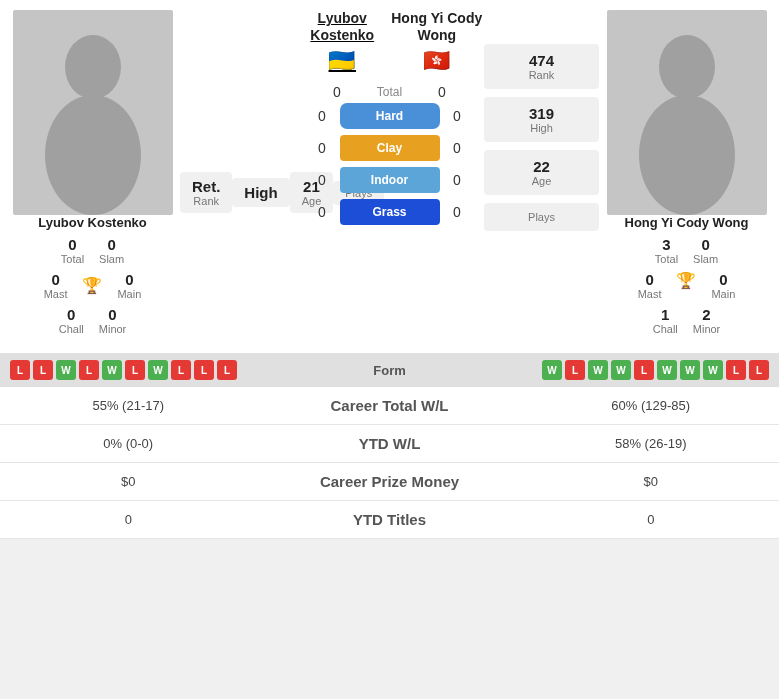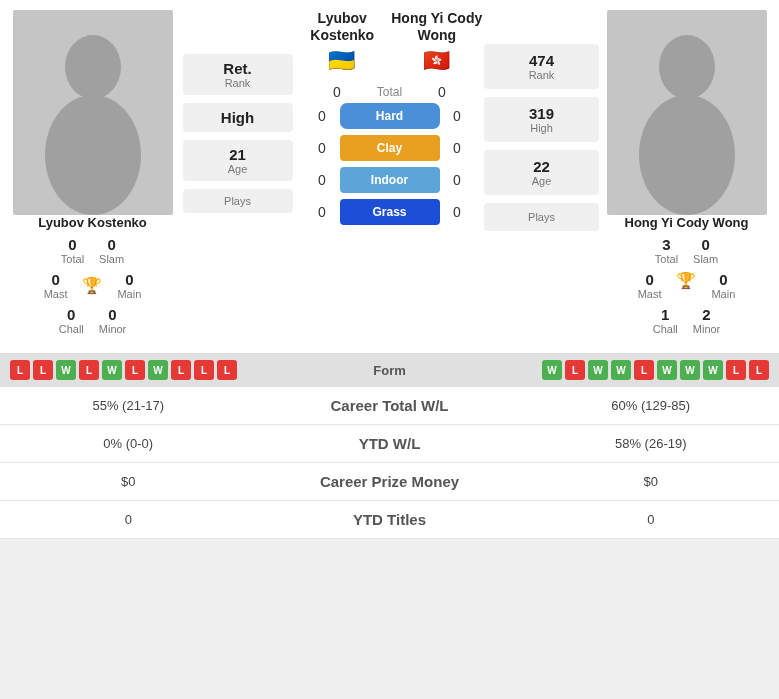--- a/index.html
+++ b/index.html
@@ -23,21 +23,21 @@
     }
     .rp-block {
       width: 175px;
       display: flex;
       flex-direction: column;
       align-items: center;
     }
     .lstat-block {
       width: 115px;
       display: flex;
-      flex-direction: column;
+      flex-direction: row;
       align-items: center;
       padding-top: 40px;
     }
     .rstat-block {
       width: 115px;
       display: flex;
       flex-direction: column;
       align-items: center;
       padding-top: 30px;
     }
@@ -243,21 +243,21 @@
         <div class="csl">Age</div>
       </div>
       <div class="cstat-box">
         <div class="csl">Plays</div>
       </div>
     </div>
 
     <div class="ctr-block">
 
       <div style="display:flex; width:100%; justify-content:space-between; margin-bottom:5px;">
-        <div style="flex:1; text-align:center;">
+        <div style="flex:1; text-align:center;text-decoration:underline;">
           <div class="ctr-name">Lyubov<br>Kostenko</div>
           <div class="ctr-flag">🇺🇦</div>
         </div>
         <div style="flex:1; text-align:center;">
           <div class="ctr-name">Hong Yi Cody<br>Wong</div>
           <div class="ctr-flag">🇭🇰</div>
         </div>
       </div>
 
       <div class="total-line">

